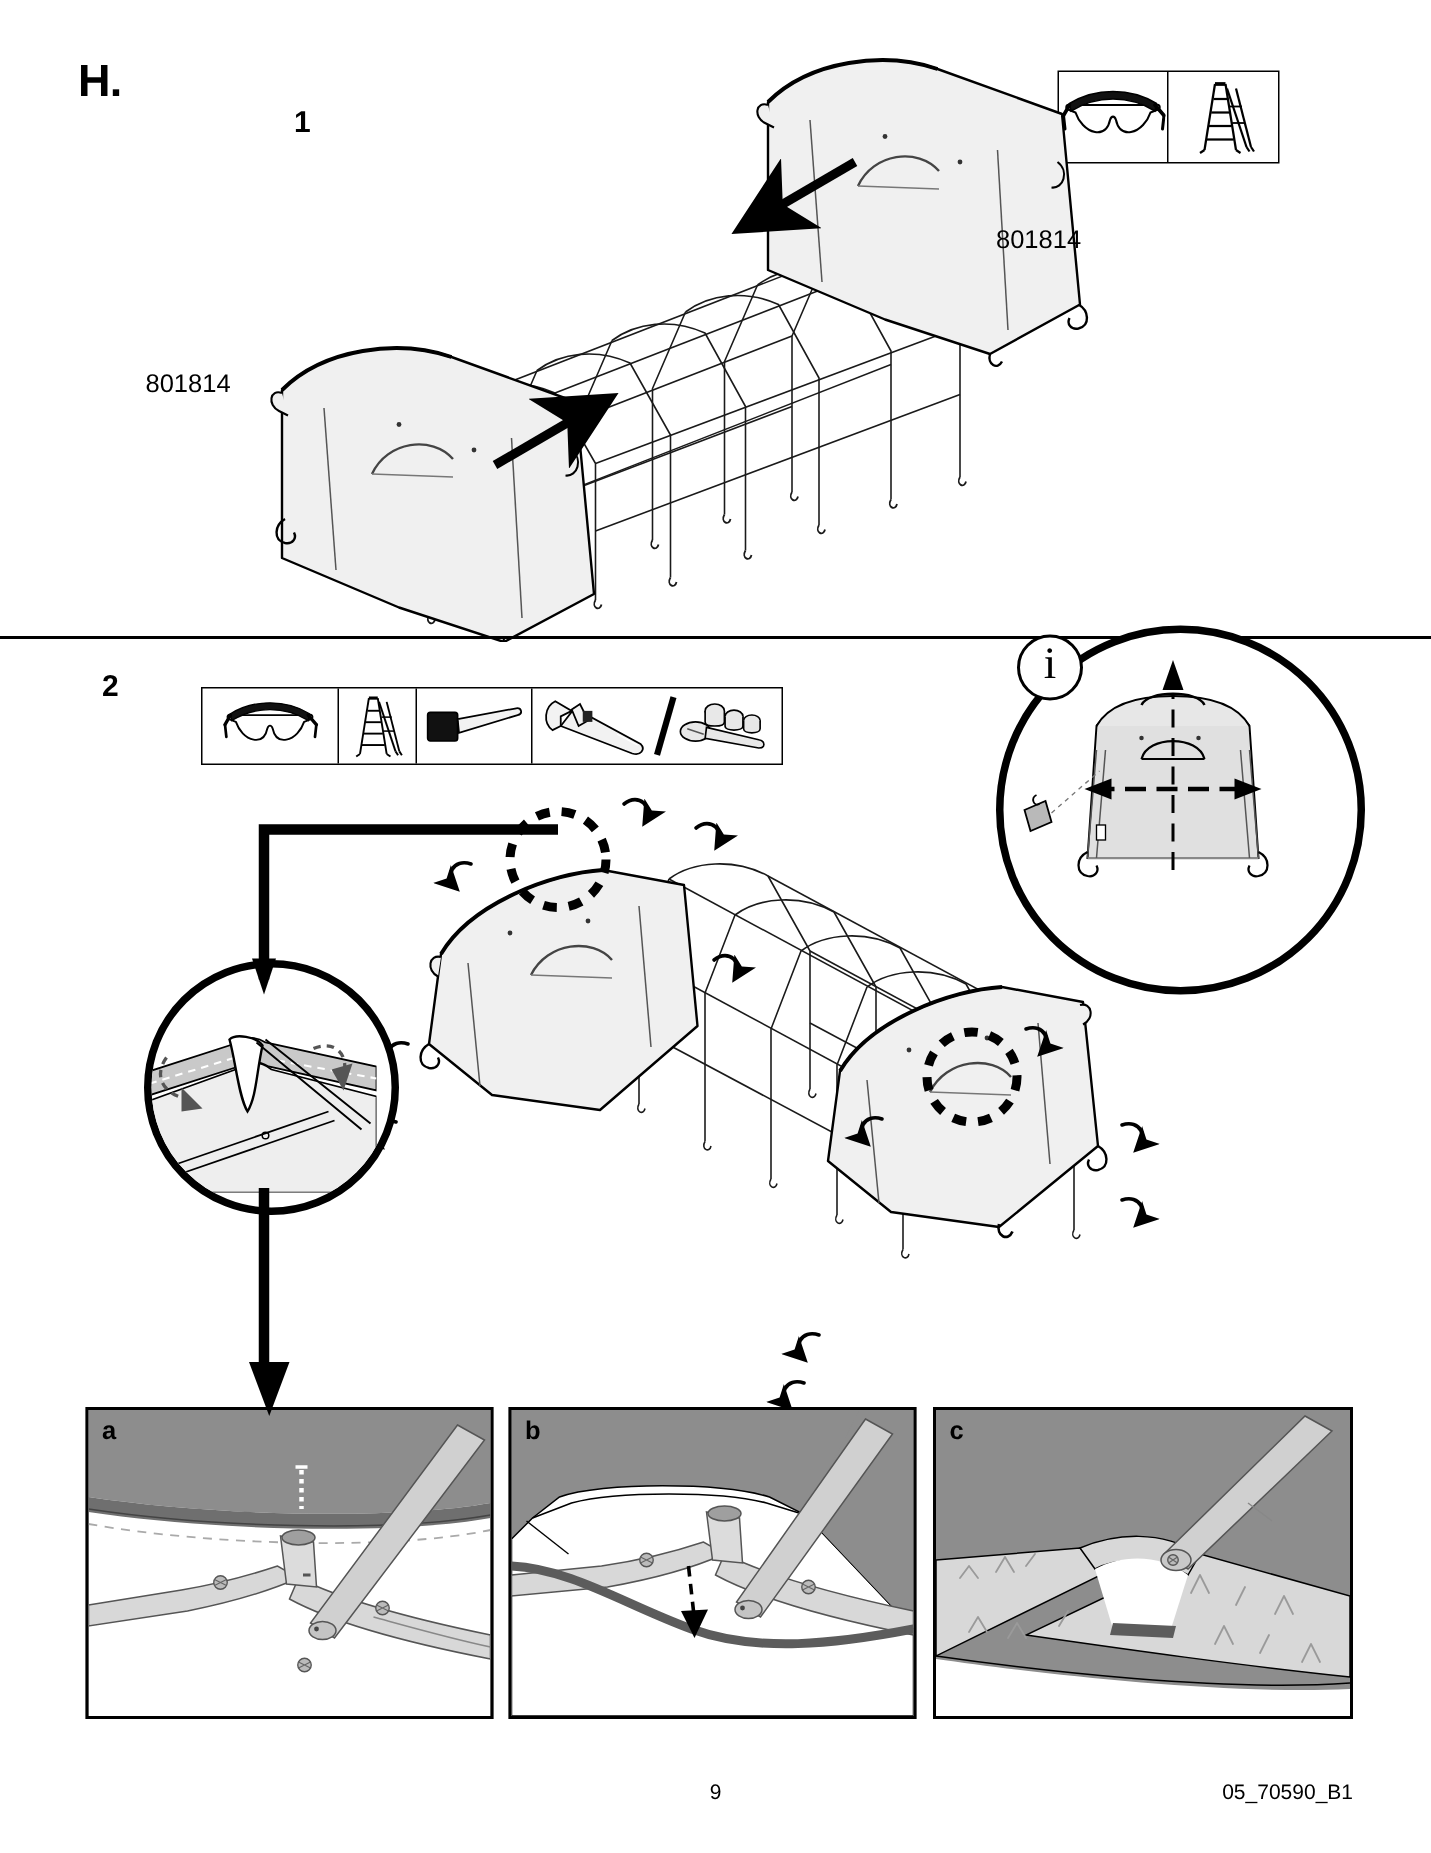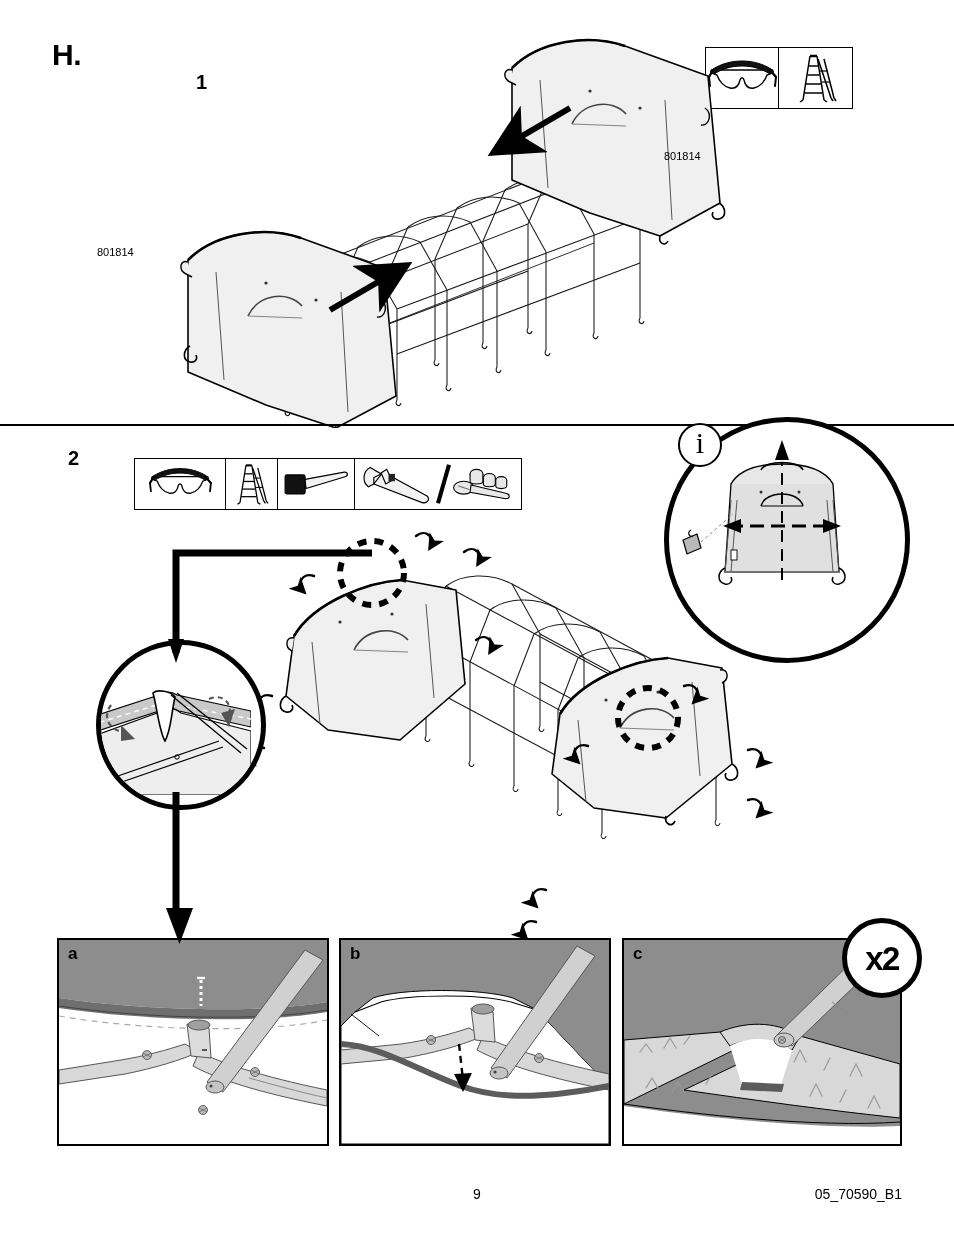--- a/index.html
+++ b/index.html
@@ -37,21 +37,21 @@
   .step-num {
     font-size: 20px;
     font-weight: bold;
     line-height: 1;
   }
   #step1-num { left: 196px; top: 72px; }
   #step2-num { left: 68px; top: 448px; }
 
   
   .part-label {
-    font-size: 11px;
+    font-size: 17px;
     line-height: 1;
     white-space: nowrap;
   }
   #part-label-right { left: 664px; top: 151px; }
   #part-label-left  { left: 97px;  top: 247px; }
 
   
   .toolstrip {
     position: absolute;
     display: flex;
@@ -660,20 +660,17 @@
 
       <path d="M246 4 L264 14 L168 106 L152 96 Z" fill="#d0d0d0" stroke="#555" stroke-width="1"></path>
       <ellipse cx="160" cy="100" rx="10" ry="7" fill="#c8c8c8" stroke="#555" stroke-width="1"></ellipse>
       <circle cx="158" cy="100" r="3.5" fill="#bbb" stroke="#555" stroke-width="0.9"></circle>
       <path d="M155 98 L161 102 M155 102 L161 98" stroke="#666" stroke-width="0.8" fill="none"></path>
       <path d="M208 62 L224 74" stroke="#888" stroke-width="1" fill="none"></path>
     </svg>
     <div class="panel-letter">c</div>
   </div>
 
-  <div class="abs" id="x2-badge">
-    <span>x2</span>
-  </div>
 
   <div class="abs" id="footer-page">9</div>
   <div class="abs" id="footer-code">05_70590_B1</div>
 
 </div>
 
 </body></html>

